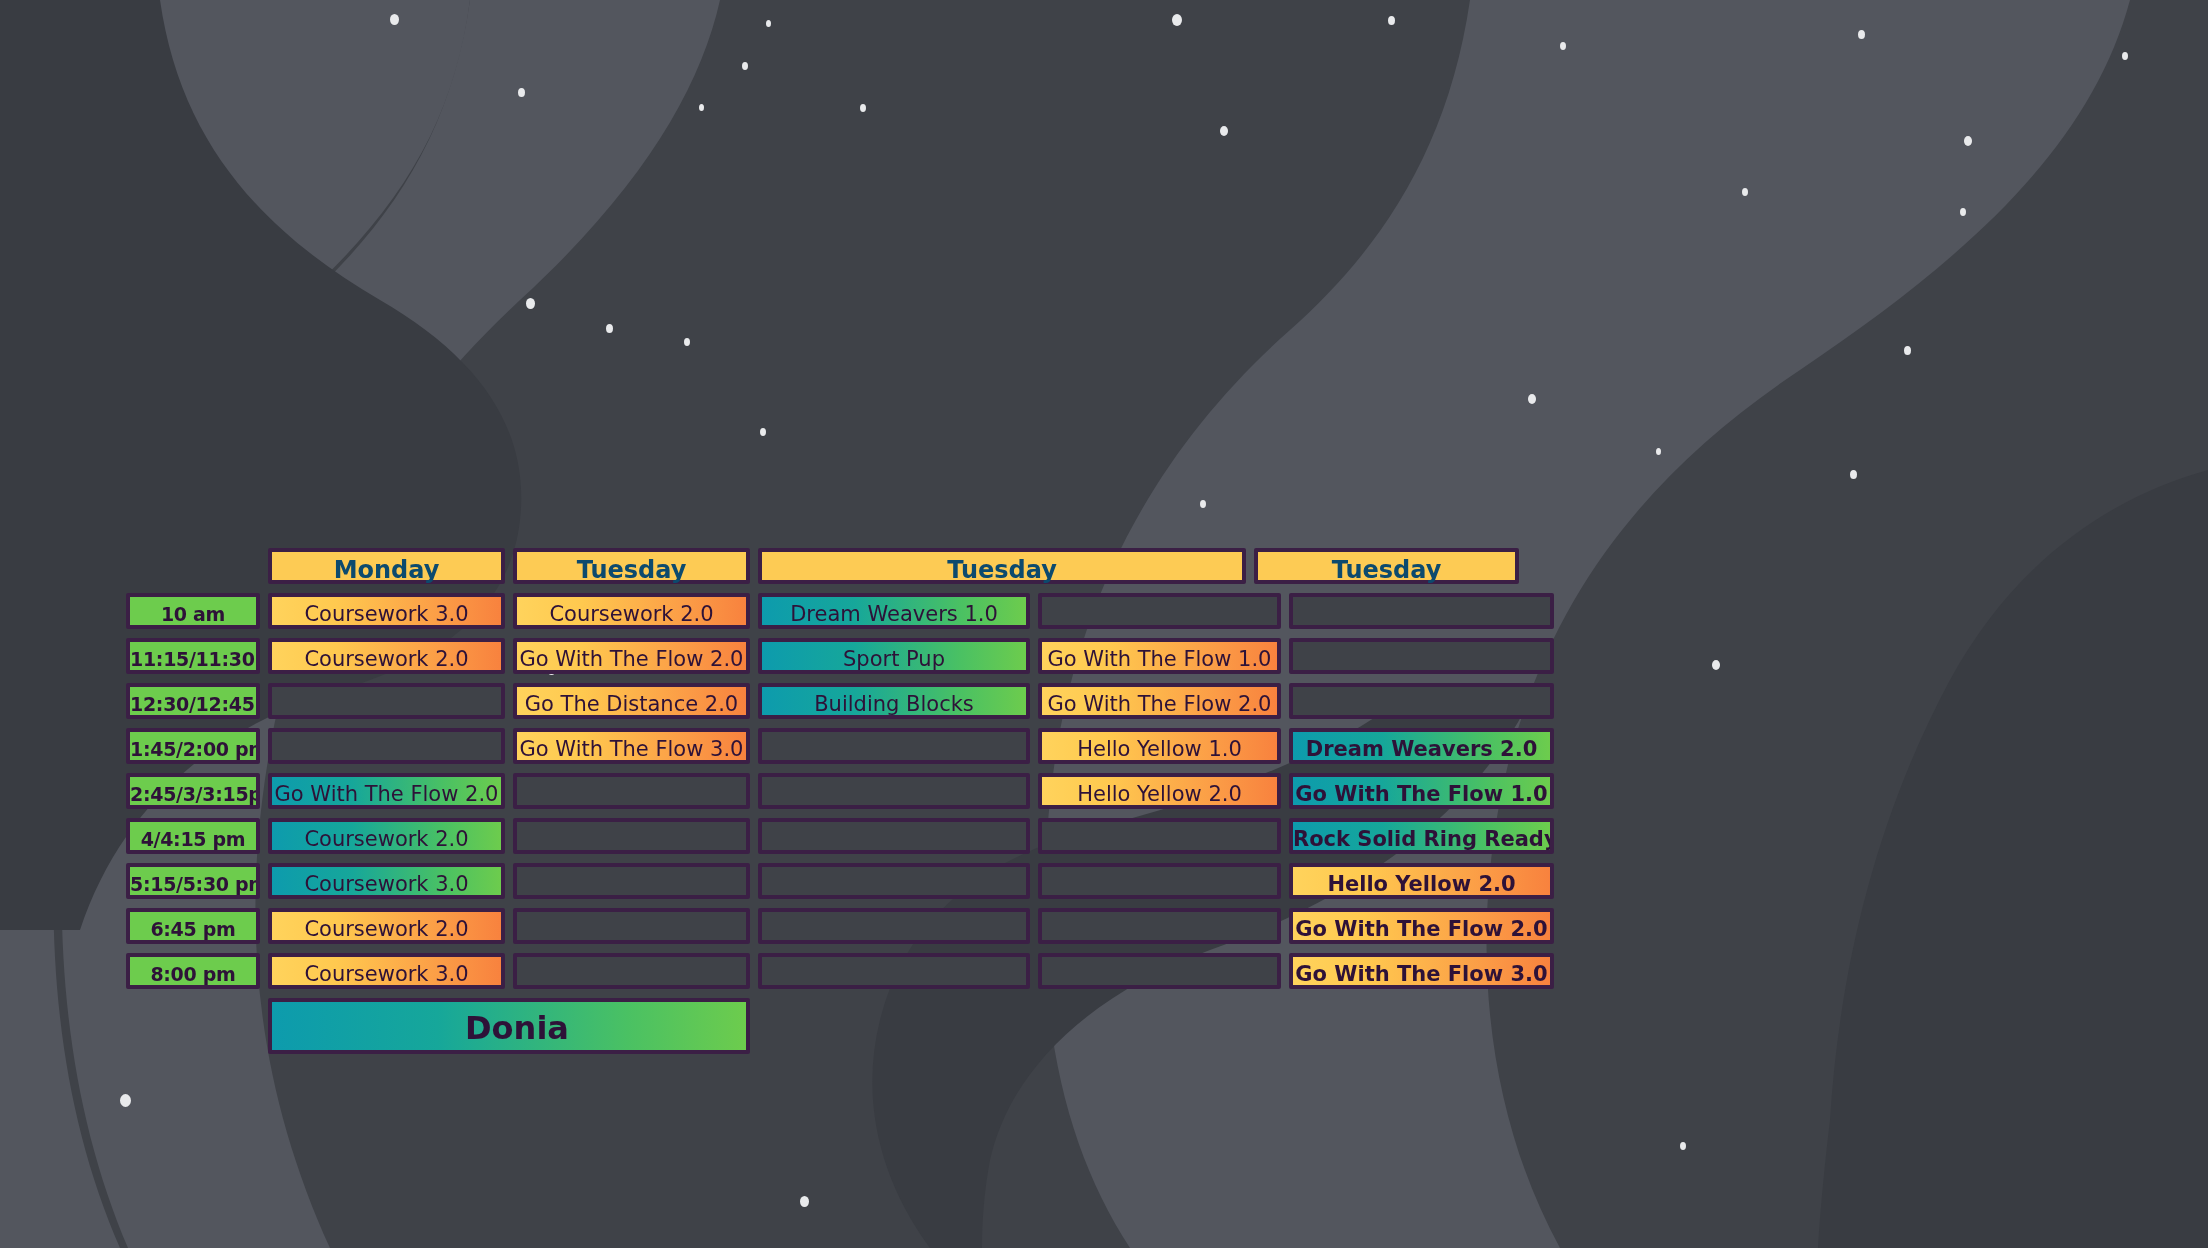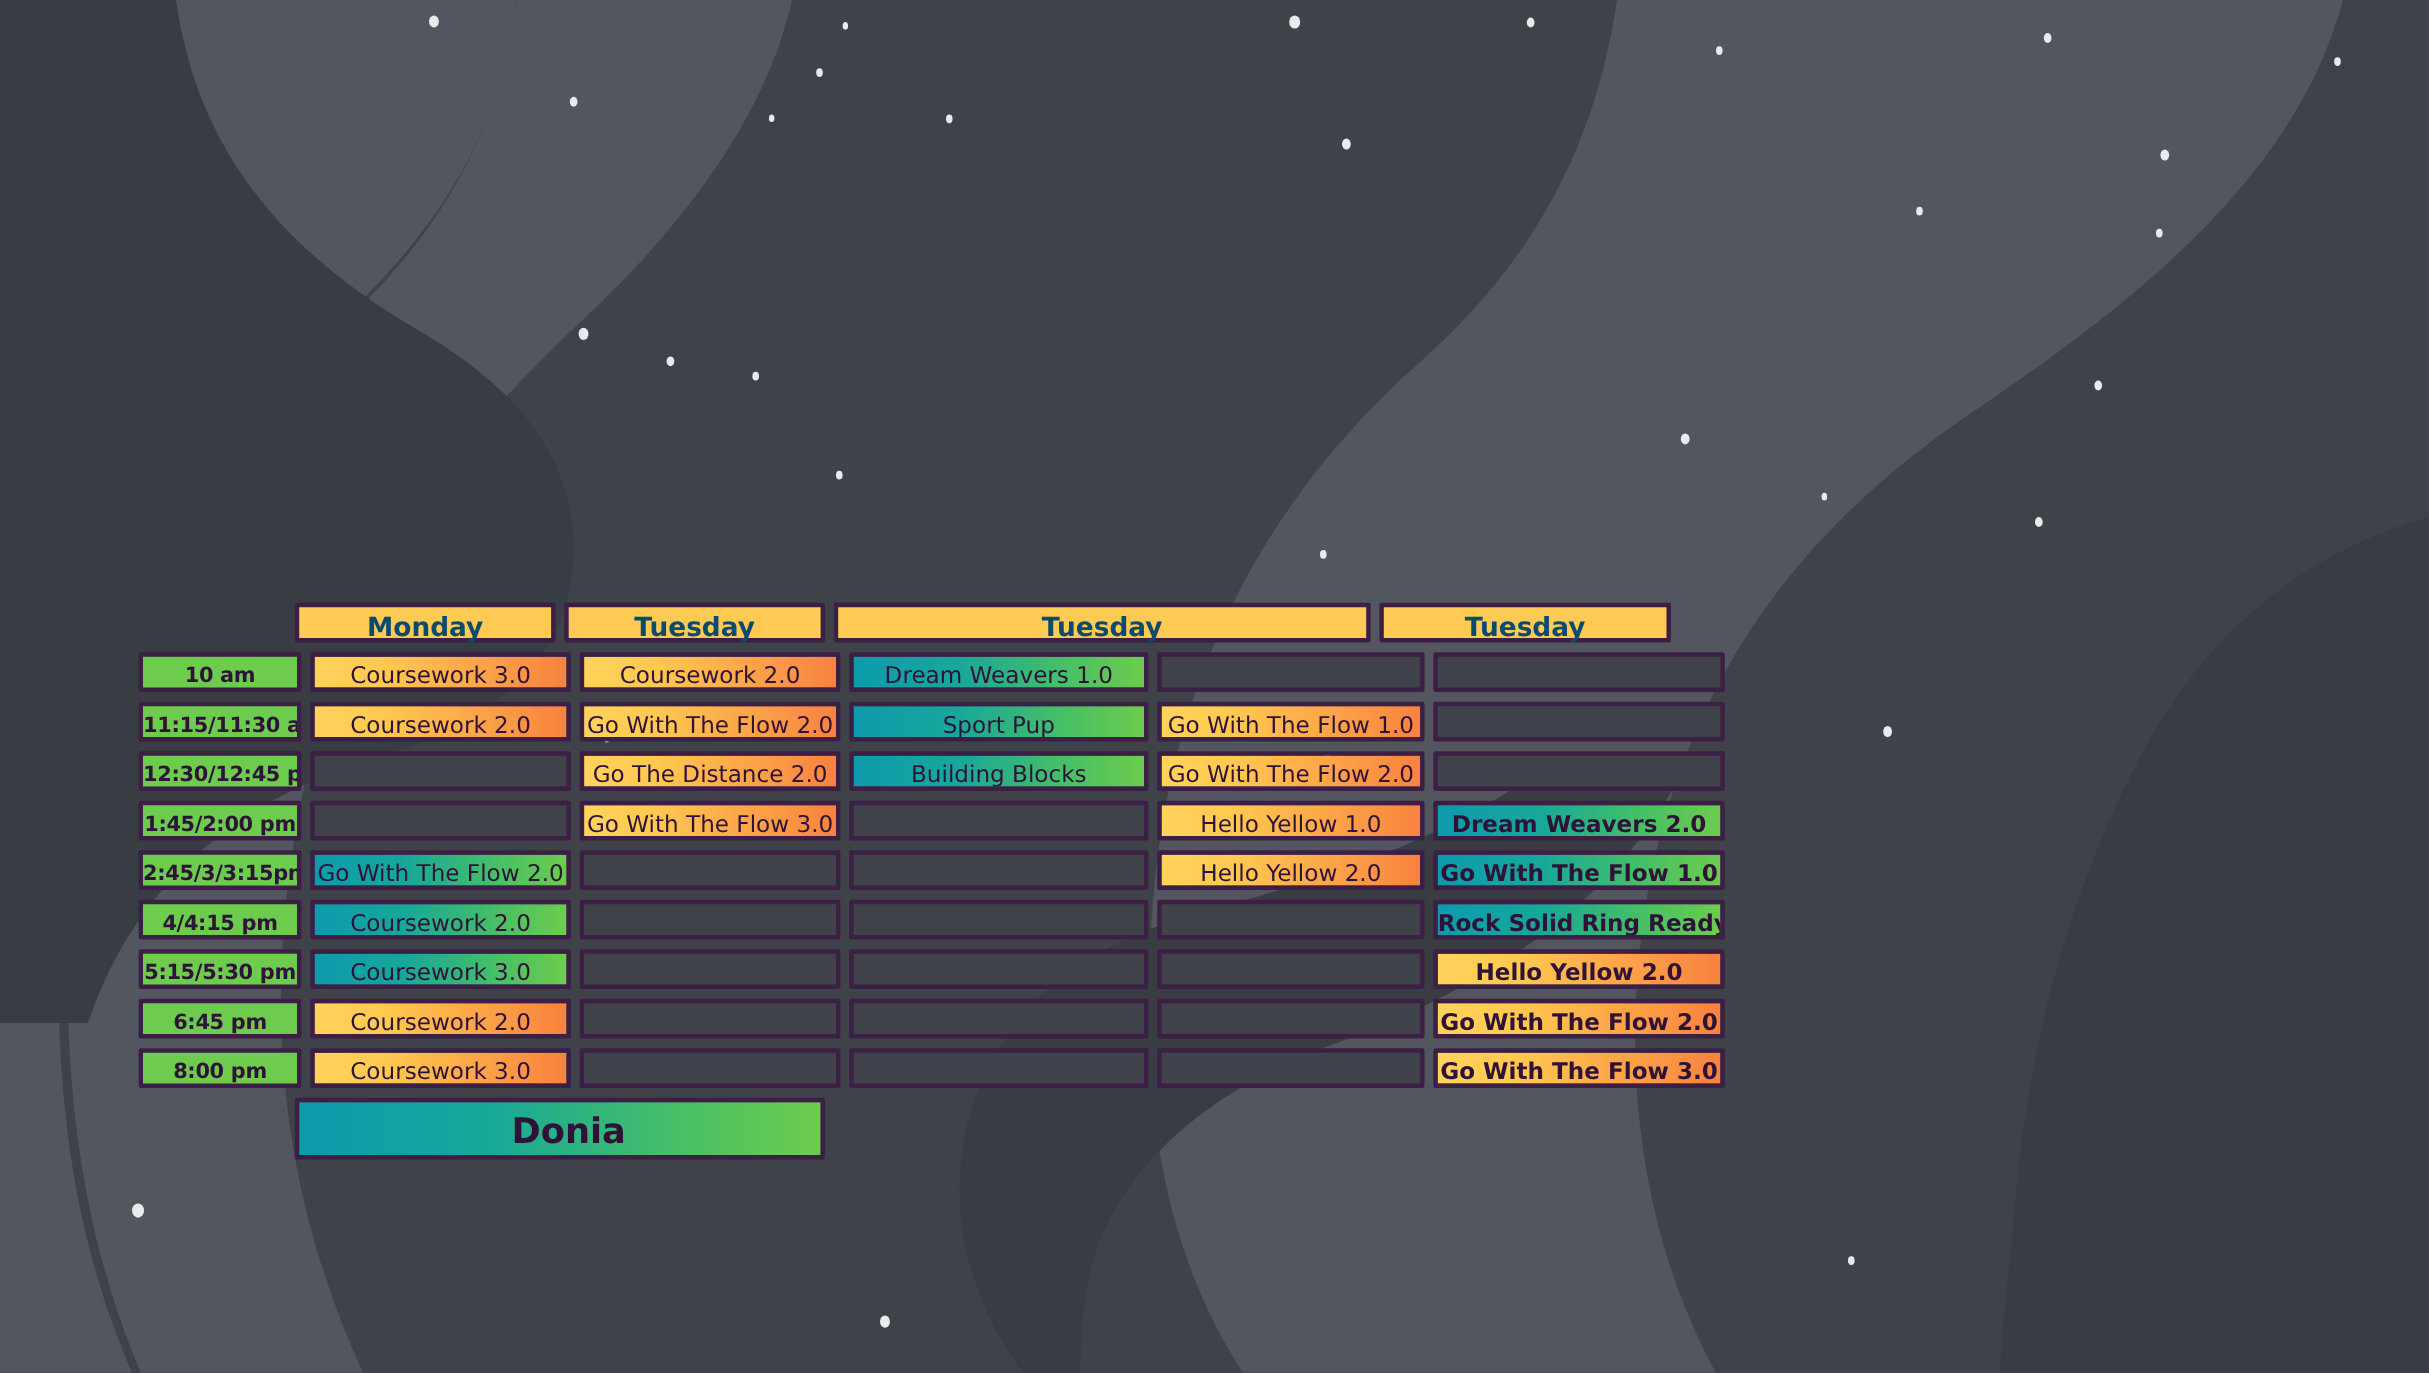--- a/index.html
+++ b/index.html
@@ -62,21 +62,21 @@
   .hdr-thu{width:265px;}
 
   .grid-row{display:flex;gap:8px;margin-bottom:9px;align-items:stretch;}
   .cell{
     border:4px solid #3b1f45;border-radius:2px;
     height:36px;line-height:34px;text-align:center;box-sizing:border-box;
     color:#2e1238;font-size:21px;white-space:nowrap;overflow:hidden;
     font-family:"DejaVu Sans", sans-serif;
   }
   .time-cell{
-    width:148px;background:#6dcc4d;font-weight:bold;font-size:19px;
+    width:134px;background:#6dcc4d;font-weight:bold;font-size:19px;
     letter-spacing:-.3px;
   }
   .c-mon{width:237px;}
   .c-tue{width:237px;}
   .c-wed-a{width:272px;}
   .c-wed-b{width:243px;}
   .c-thu{width:265px;font-weight:bold;}
 
   .fill-warm{background:linear-gradient(90deg,#ffd35c 0%,#ffc94f 28%,#fb9b46 75%,#f8823e 100%);}
   .fill-cool{background:linear-gradient(90deg,#0d9bad 0%,#16a79a 35%,#4ac163 75%,#6dcc4d 100%);}

